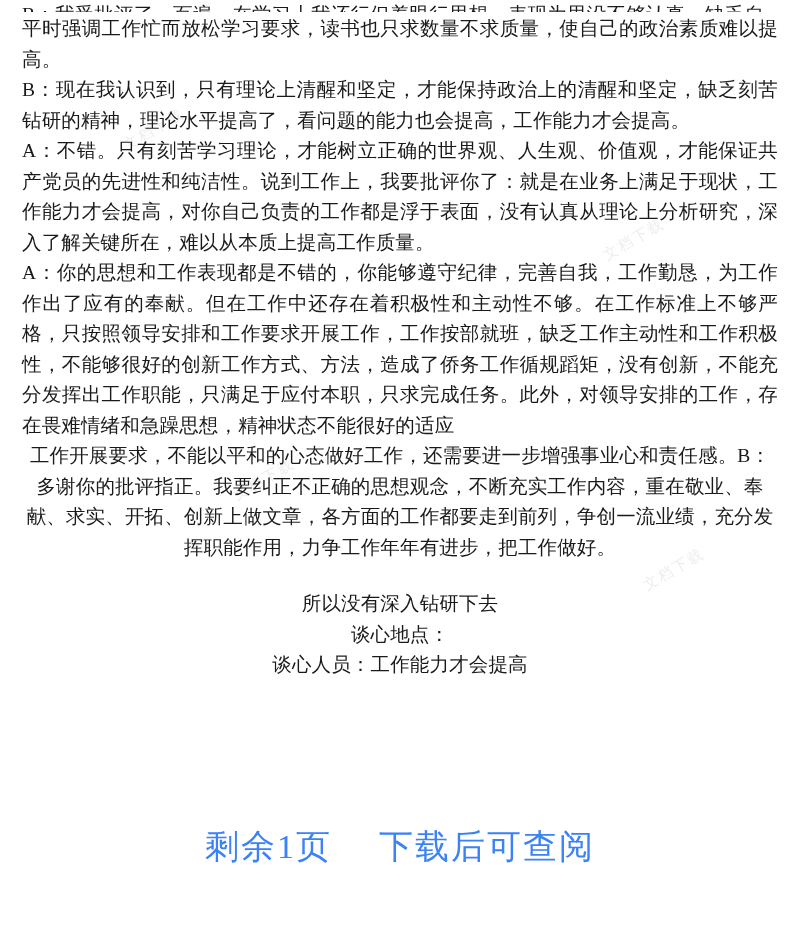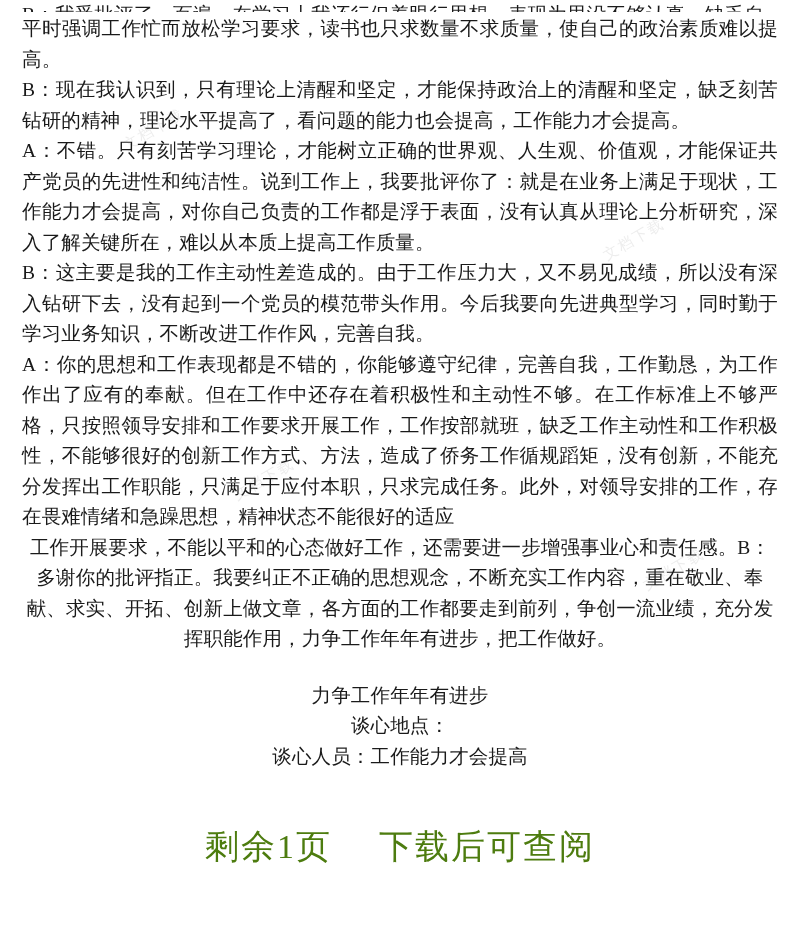--- a/index.html
+++ b/index.html
@@ -70,21 +70,21 @@
   .wm3 { left: 640px; top: 560px; }
   .wm4 { left: 120px; top: 120px; }
   .footer-notice {
     position: absolute;
     left: 0;
     right: 0;
     top: 824px;
     text-align: center;
     font-size: 34px;
     letter-spacing: 2px;
-    color: #4d7c0f;
+    color: #3b82f6;
     font-family: "Liberation Serif", "DejaVu Serif", serif;
     z-index: 3;
   }
   .footer-notice .gap {
     display: inline-block;
     width: 26px;
   }
 </style>
 </head>
 <body>
@@ -96,31 +96,30 @@
   <div class="watermark wm2">文档下载</div>
   <div class="watermark wm3">文档下载</div>
 
   <div class="doc-body">
 
     <div class="clipped-line">B：我受批评了一百遍。在学习上我还行但着眼行思想，表现为思没不够认真，缺乏自觉性，</div>
 
     <p class="para">平时强调工作忙而放松学习要求，读书也只求数量不求质量，使自己的政治素质难以提高。</p>
     <p class="para">B：现在我认识到，只有理论上清醒和坚定，才能保持政治上的清醒和坚定，缺乏刻苦钻研的精神，理论水平提高了，看问题的能力也会提高，工作能力才会提高。</p>
     <p class="para">A：不错。只有刻苦学习理论，才能树立正确的世界观、人生观、价值观，才能保证共产党员的先进性和纯洁性。说到工作上，我要批评你了：就是在业务上满足于现状，工作能力才会提高，对你自己负责的工作都是浮于表面，没有认真从理论上分析研究，深入了解关键所在，难以从本质上提高工作质量。</p>
-    <p class="para">B：这主要是我的工作主动性差造成的。由于工作压力大，又不易见成绩，所以没有深入钻研下去，没有起到一个党员的模范带头作用。今后我要向先进典型学习，同时勤于学习业务知识，不断改进工作作风，完善自我。</p>
     <p class="para">A：你的思想和工作表现都是不错的，你能够遵守纪律，完善自我，工作勤恳，为工作作出了应有的奉献。但在工作中还存在着积极性和主动性不够。在工作标准上不够严格，只按照领导安排和工作要求开展工作，工作按部就班，缺乏工作主动性和工作积极性，不能够很好的创新工作方式、方法，造成了侨务工作循规蹈矩，没有创新，不能充分发挥出工作职能，只满足于应付本职，只求完成任务。此外，对领导安排的工作，存在畏难情绪和急躁思想，精神状态不能很好的适应</p>
 
     <div class="tail-block">
       <p class="para">工作开展要求，不能以平和的心态做好工作，还需要进一步增强事业心和责任感。B：多谢你的批评指正。我要纠正不正确的思想观念，不断充实工作内容，重在敬业、奉献、求实、开拓、创新上做文章，各方面的工作都要走到前列，争创一流业绩，充分发挥职能作用，力争工作年年有进步，把工作做好。</p>
     </div>
 
     <div class="spacer-block"></div>
 
     <div class="tail-block">
-      <p class="para">力争工作年年有进步</p>
+      <p class="para">所以没有深入钻研下去</p>
       <p class="para">谈心地点：</p>
       <p class="para">谈心人员：工作能力才会提高</p>
     </div>
 
   </div>
 
   <div class="footer-notice">
     <span>剩余1页</span>
     <span class="gap"></span>
     <span>下载后可查阅</span>

